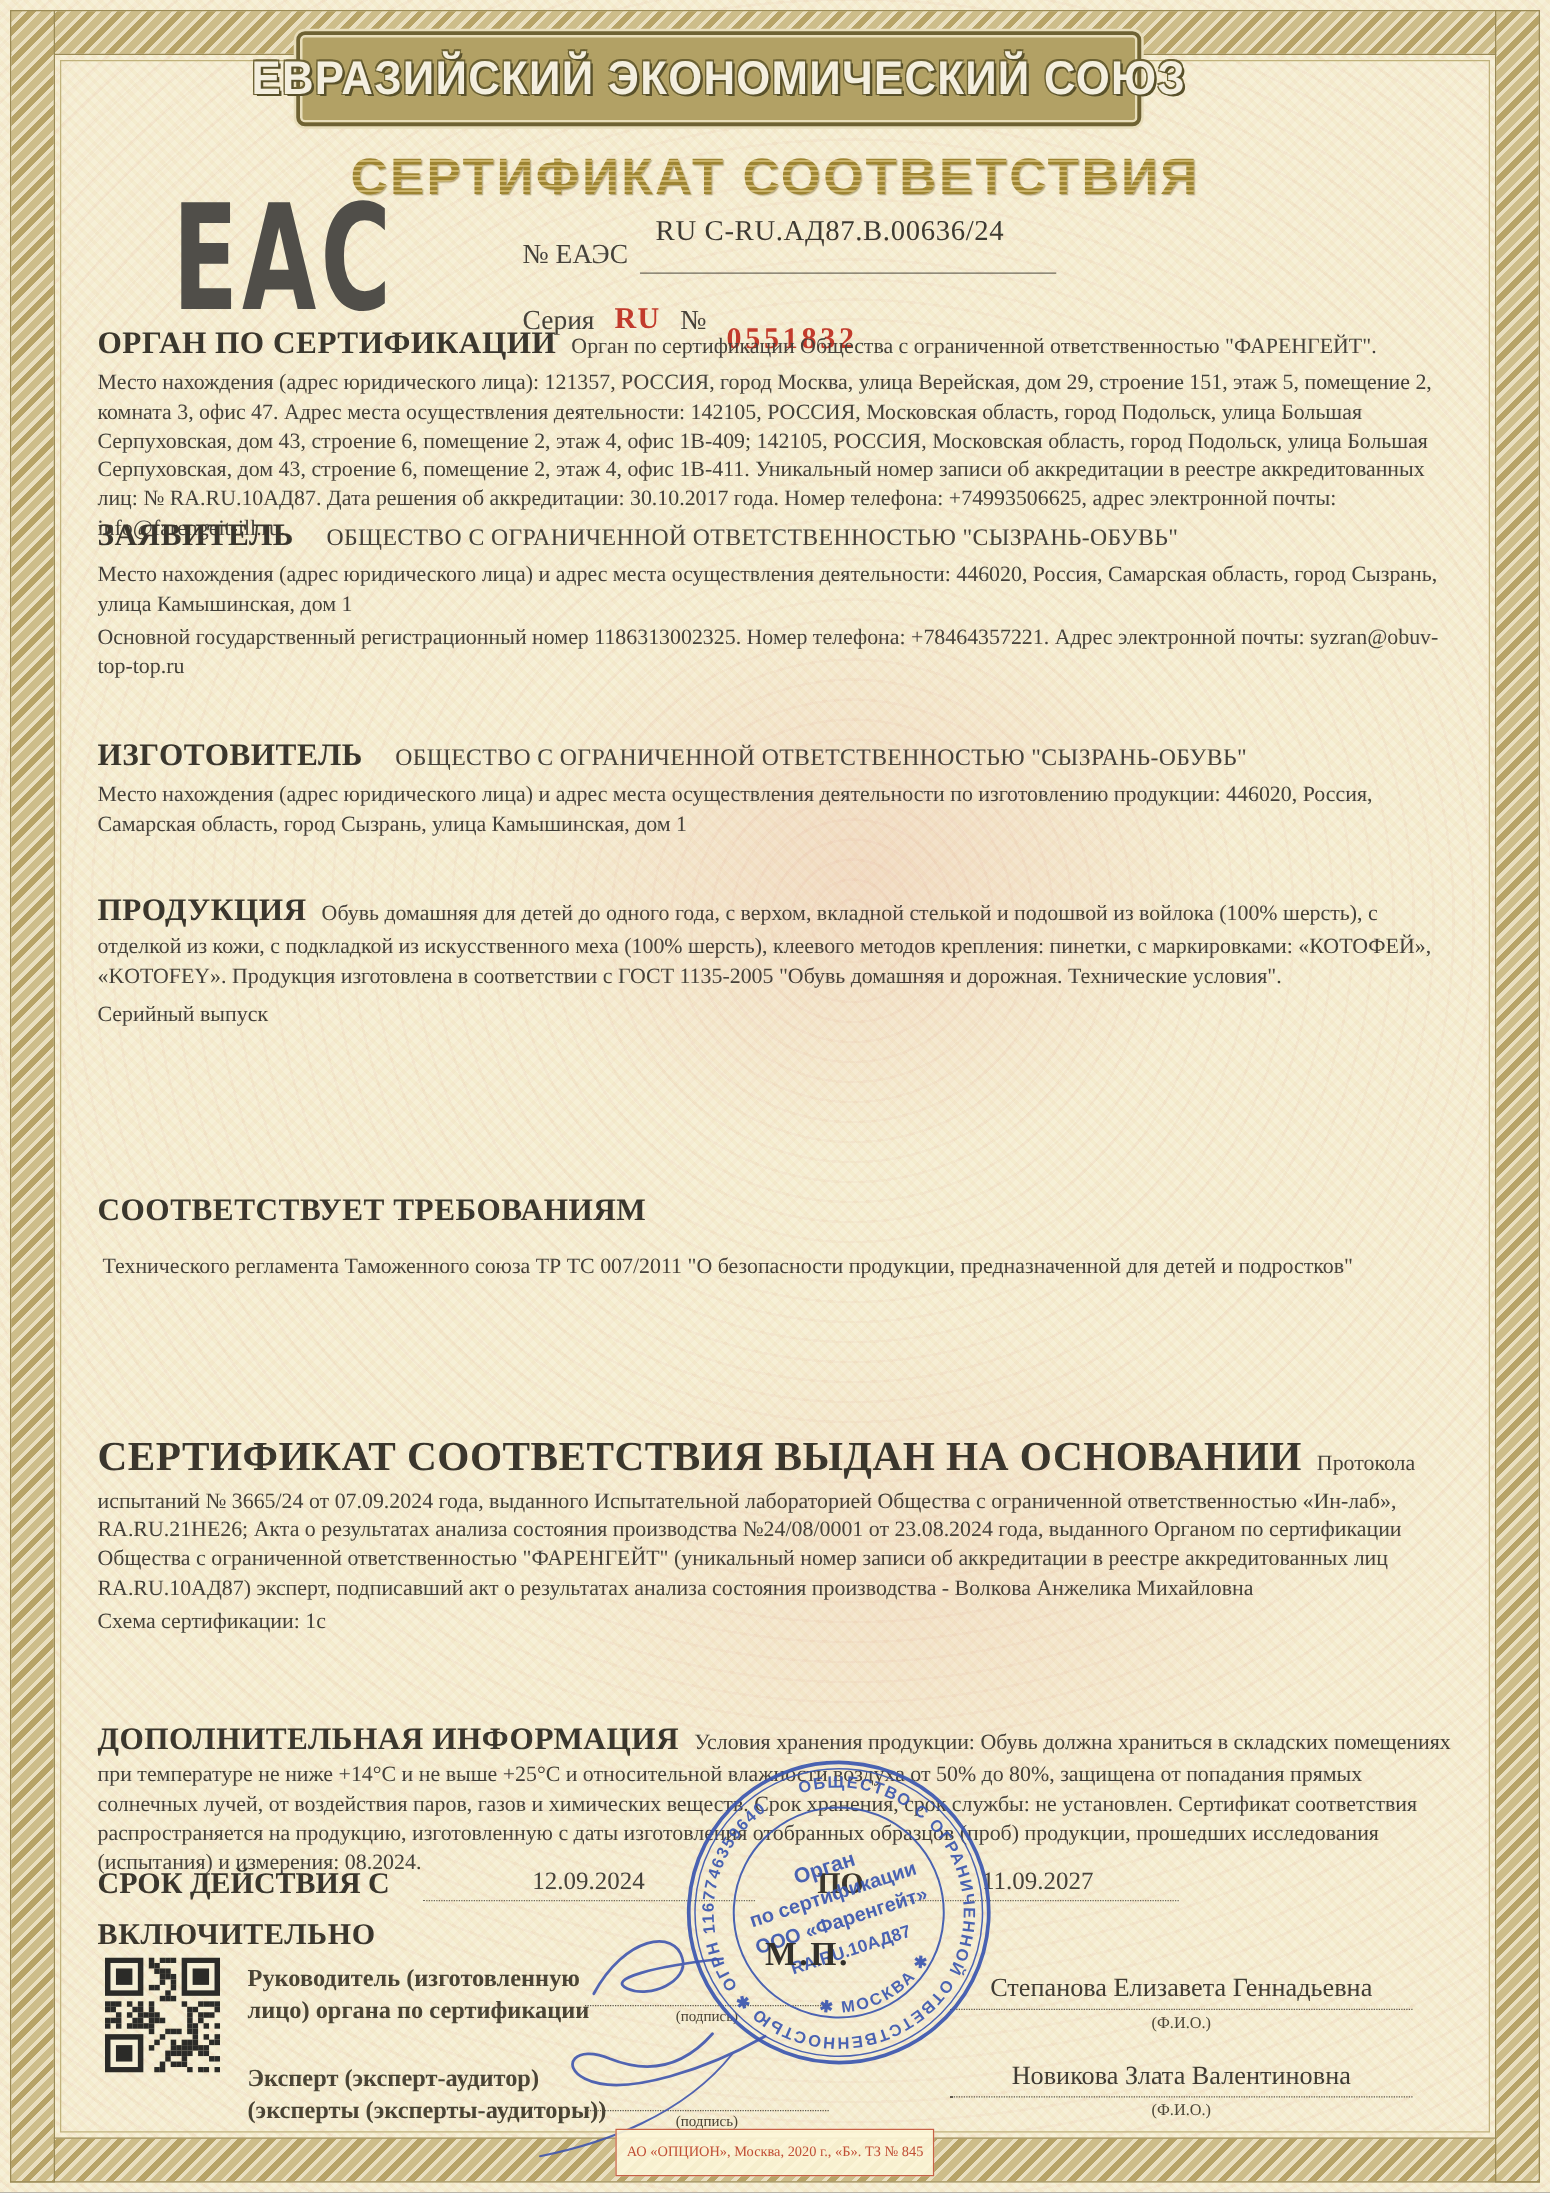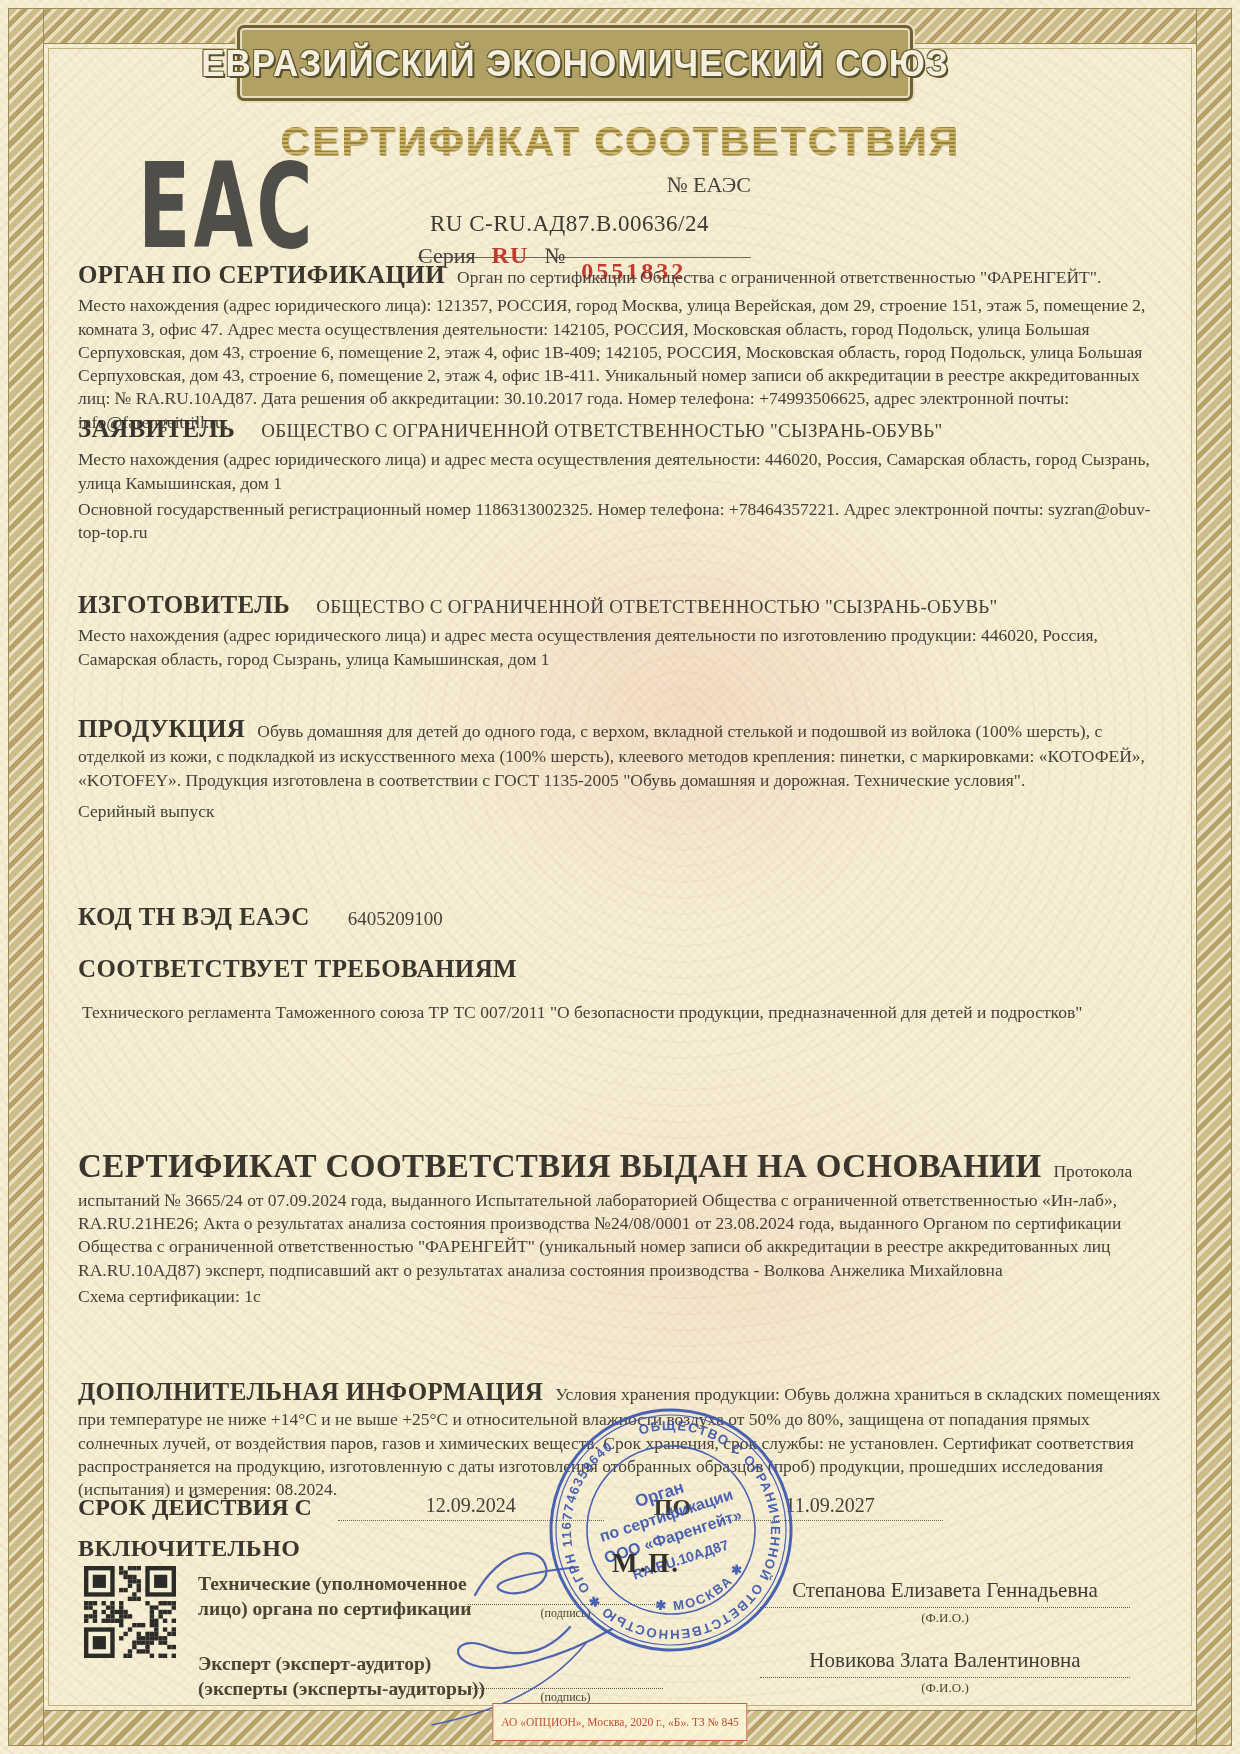--- a/index.html
+++ b/index.html
@@ -26,21 +26,21 @@
   
   .eac{position:absolute;left:138px;top:148px;font-family:"DejaVu Sans",sans-serif;font-weight:bold;
     font-size:96px;line-height:1;color:#504e49;transform:scaleY(1.22) scaleX(0.80);transform-origin:left top;letter-spacing:4px;}
   
   .title{position:absolute;left:250px;top:118px;width:740px;text-align:center;
     font-family:"Liberation Sans",sans-serif;font-weight:bold;font-size:41px;letter-spacing:2px;white-space:nowrap;
     background:repeating-linear-gradient(180deg,#9d8432 0 2px,#ccb56c 2px 4px);
     -webkit-background-clip:text;background-clip:text;color:transparent;
     filter:drop-shadow(1.5px 1.5px 0 rgba(110,92,34,0.45));}
   
-  .certnum{position:absolute;left:418px;top:172px;display:flex;align-items:flex-end;gap:10px;flex-direction:column;}
+  .certnum{position:absolute;left:418px;top:172px;display:flex;align-items:flex-end;gap:10px;}
   .certnum .lbl{font-size:22px;color:#45413a;padding-bottom:3px;}
   .certnum .val{font-size:23px;color:#3d3931;border-bottom:1.5px solid #6f695c;padding:0 42px 20px 12px;letter-spacing:0.5px;}
   .series{position:absolute;left:418px;top:226px;display:flex;align-items:center;gap:16px;font-size:22px;}
   .series .red{color:#c23b2c;font-weight:bold;font-size:24px;letter-spacing:1px;font-family:"Liberation Serif",serif;}
   .series .num{letter-spacing:3px;margin-top:32px;}
   
   .sec{position:absolute;left:78px;width:1088px;font-size:17.5px;line-height:1.33;color:#45413a;}
   .sec .h{font-weight:bold;font-size:25px;letter-spacing:0.4px;color:#3a362d;margin-right:12px;}
   .sec .h.small{font-size:33px;}
   .sec .caps{font-size:19px;letter-spacing:0.3px;}
@@ -112,23 +112,20 @@
   <div class="sec" style="top:588px">
     <span class="h">ИЗГОТОВИТЕЛЬ</span><span class="caps pad">ОБЩЕСТВО С ОГРАНИЧЕННОЙ ОТВЕТСТВЕННОСТЬЮ "СЫЗРАНЬ-ОБУВЬ"</span>
     <span class="block">Место нахождения (адрес юридического лица) и адрес места осуществления деятельности по изготовлению продукции: 446020, Россия, Самарская область, город Сызрань, улица Камышинская, дом 1</span>
   </div>
 
   <div class="sec" style="top:712px">
     <span class="h">ПРОДУКЦИЯ</span><span>Обувь домашняя для детей до одного года, с верхом, вкладной стелькой и подошвой из войлока (100% шерсть), с отделкой из кожи, с подкладкой из искусственного меха (100% шерсть), клеевого методов крепления: пинетки, с маркировками: «КОТОФЕЙ», «KOTOFEY». Продукция изготовлена в соответствии с ГОСТ 1135-2005 "Обувь домашняя и дорожная. Технические условия".</span>
     <span class="block" style="margin-top:8px">Серийный выпуск</span>
   </div>
 
-  <div class="sec" style="top:900px">
-    <span class="h">КОД ТН ВЭД ЕАЭС</span><span style="font-size:19px;padding-left:26px">6405209100</span>
-  </div>
 
   <div class="sec" style="top:952px">
     <span class="h">СООТВЕТСТВУЕТ ТРЕБОВАНИЯМ</span>
     <span class="block" style="margin-top:16px;padding-left:4px">Технического регламента Таможенного союза ТР ТС 007/2011 "О безопасности продукции, предназначенной для детей и подростков"</span>
   </div>
 
   <div class="sec" style="top:1145px">
     <span class="h small">СЕРТИФИКАТ СООТВЕТСТВИЯ ВЫДАН НА ОСНОВАНИИ</span><span>Протокола испытаний № 3665/24 от 07.09.2024</span>
     <span>года, выданного Испытательной лабораторией Общества с ограниченной ответственностью «Ин-лаб», RA.RU.21НЕ26; Акта о результатах анализа состояния производства №24/08/0001 от 23.08.2024 года, выданного Органом по сертификации Общества с ограниченной ответственностью "ФАРЕНГЕЙТ" (уникальный номер записи об аккредитации в реестре аккредитованных лиц RA.RU.10АД87) эксперт, подписавший акт о результатах анализа состояния производства - Волкова Анжелика Михайловна</span>
     <span class="block">Схема сертификации: 1с</span>
@@ -272,21 +269,21 @@
         <rect x="56" y="76" width="4" height="4" fill="#2b2b28"></rect>
         <rect x="36" y="80" width="4" height="4" fill="#2b2b28"></rect>
         <rect x="40" y="80" width="4" height="4" fill="#2b2b28"></rect>
         <rect x="60" y="80" width="4" height="4" fill="#2b2b28"></rect>
         <rect x="68" y="80" width="4" height="4" fill="#2b2b28"></rect>
         <rect x="72" y="80" width="4" height="4" fill="#2b2b28"></rect>
         <rect x="80" y="80" width="4" height="4" fill="#2b2b28"></rect>
       </svg>
   </div>
 
-  <div class="sig-label" style="top:1572px">Технические (уполномоченное лицо) органа по сертификации</div>
+  <div class="sig-label" style="top:1572px">Руководитель (изготовленную лицо) органа по сертификации</div>
   <div class="sig-label" style="top:1652px">Эксперт (эксперт-аудитор) (эксперты (эксперты-аудиторы))</div>
 
   <div class="sigline" style="left:468px;top:1604px">
     <span class="rule"></span>
     <span>(подпись)</span>
   </div>
   <div class="sigline" style="left:468px;top:1688px">
     <span class="rule"></span>
     <span>(подпись)</span>
   </div>

